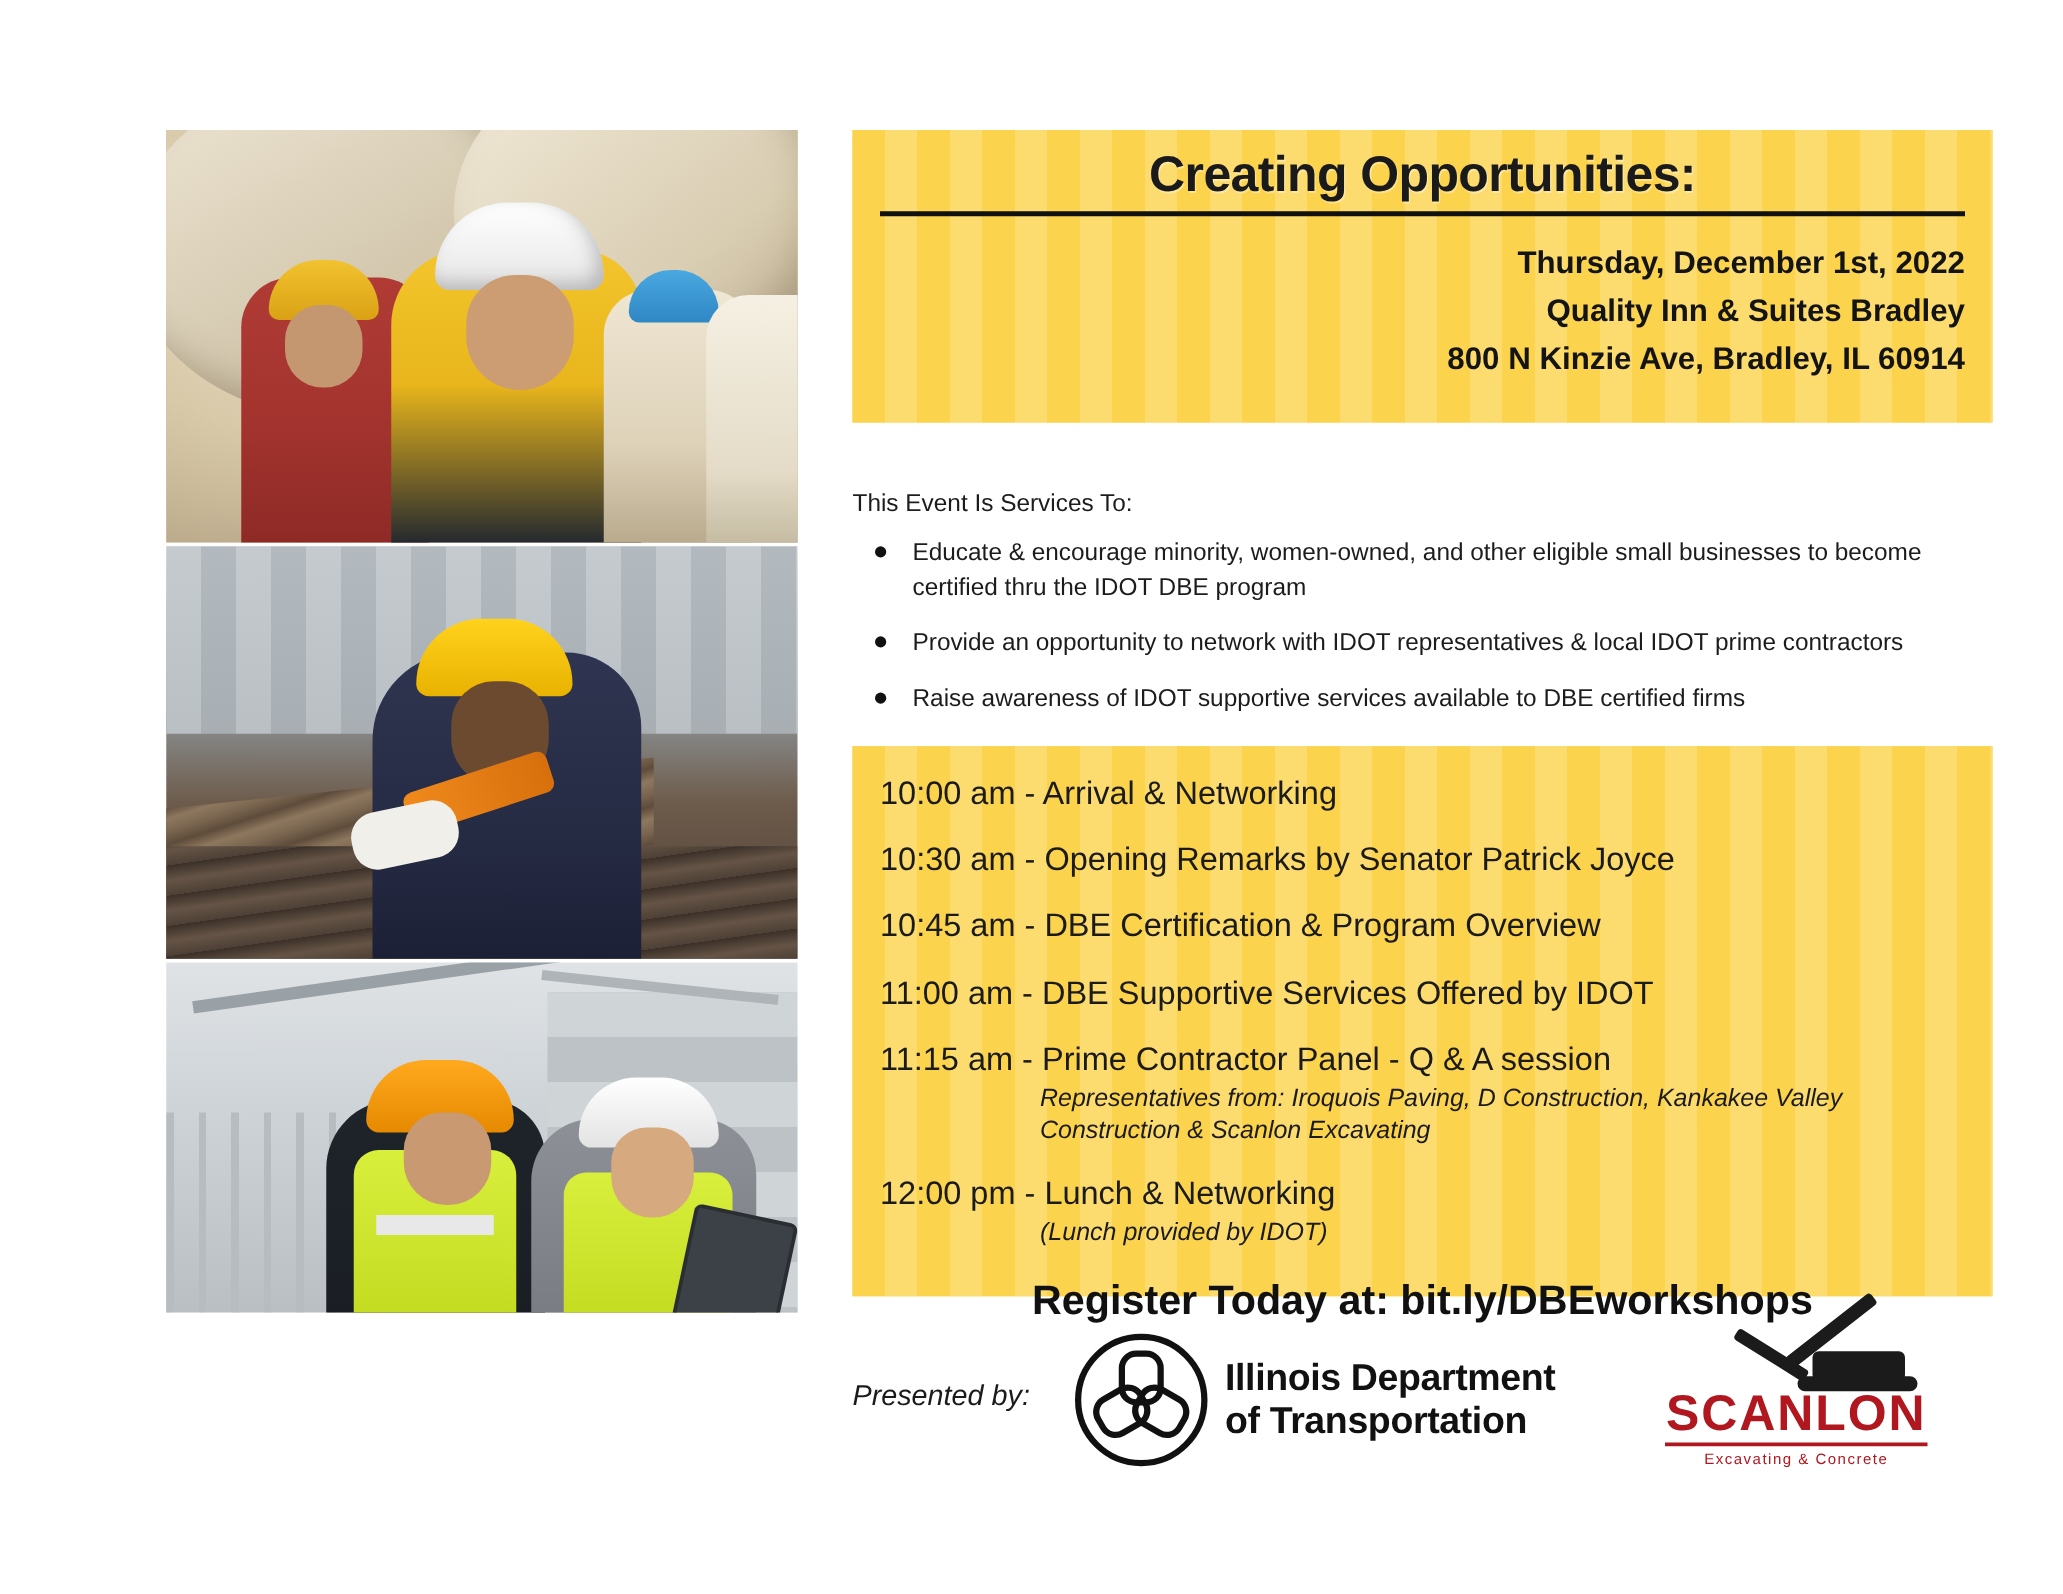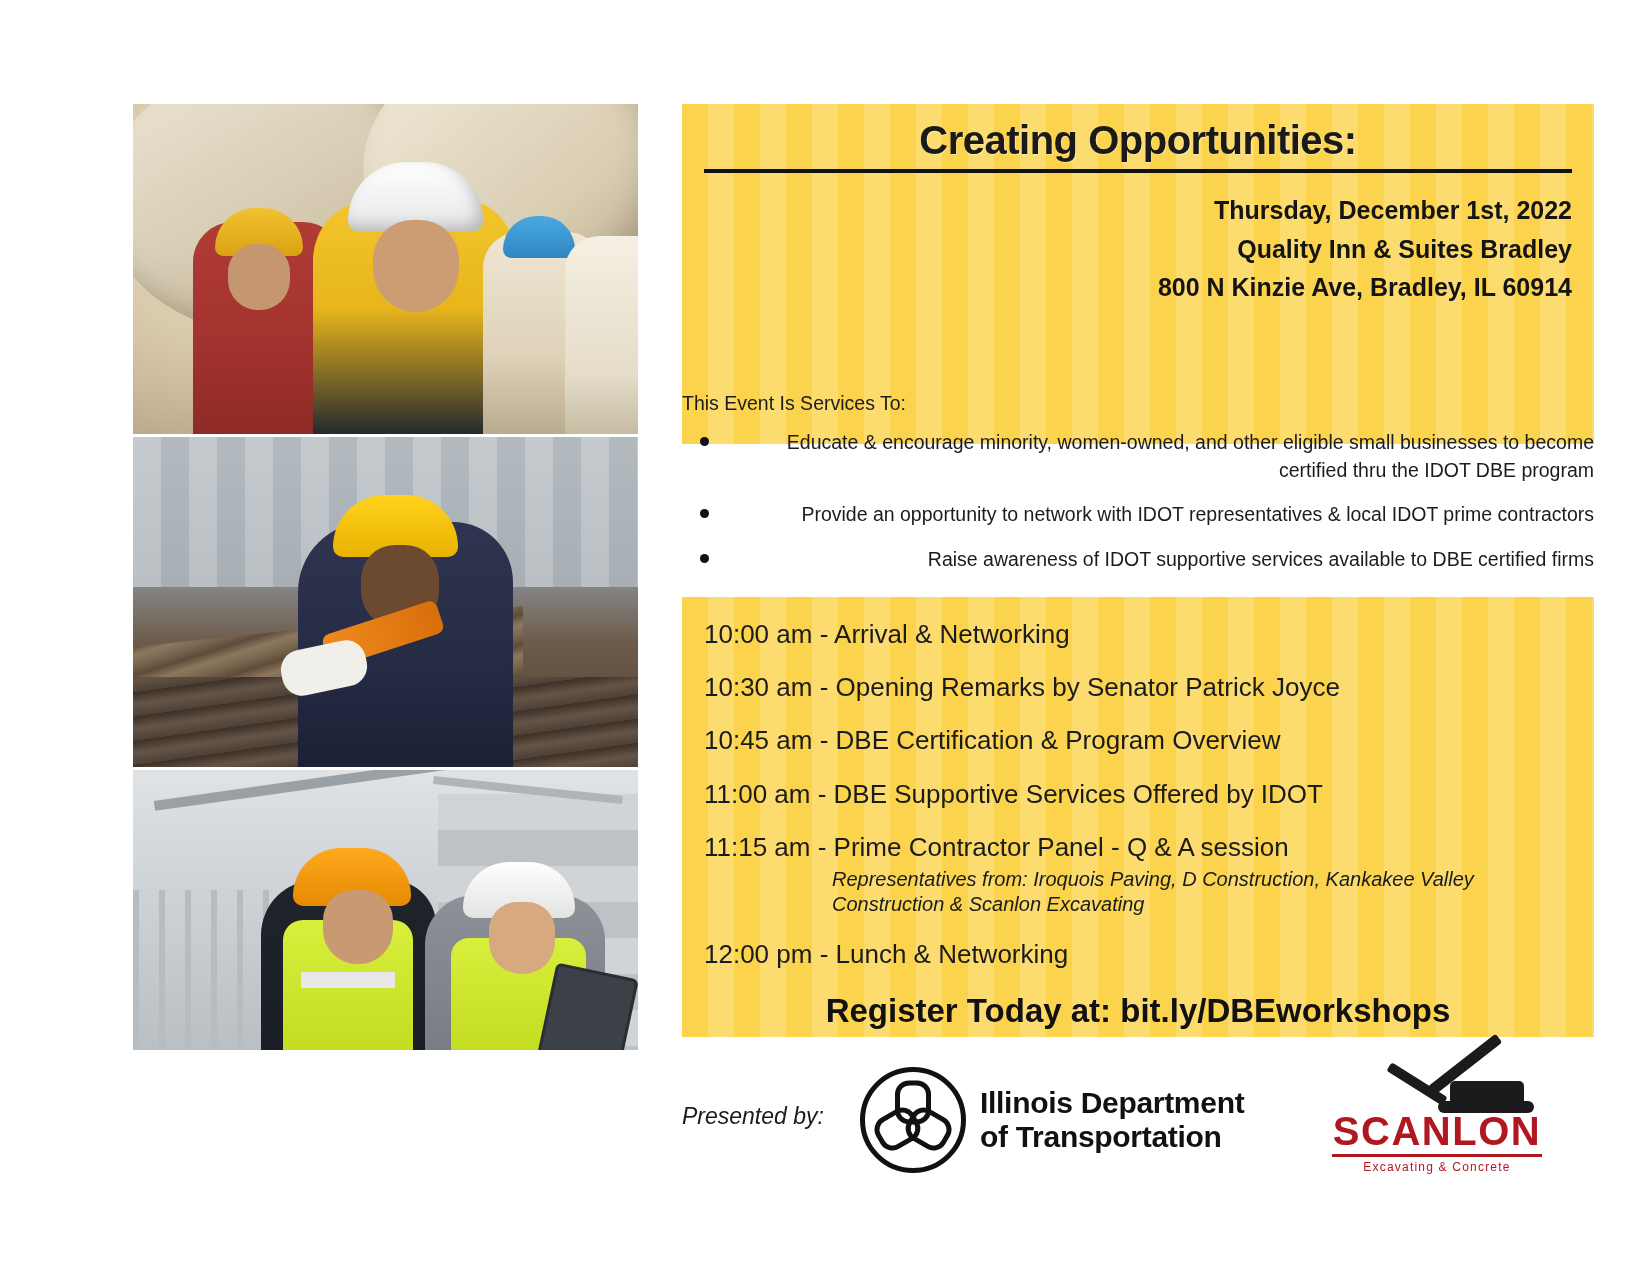--- a/index.html
+++ b/index.html
@@ -224,21 +224,21 @@
         #fbd34d 0px, #fbd34d 26px,
         #fcdc6e 26px, #fcdc6e 52px);
     background-color: #fbd34d;
   }
 
   .header-panel {
     position: absolute;
     left: 682px;
     top: 104px;
     width: 912px;
-    height: 340px;
+    height: 234px;
   }
   .title-wrap {
     padding: 14px 18px 0 18px;
     text-align: center;
   }
   .title-1, .title-2 {
     font-weight: bold;
     color: #1a1a1a;
     letter-spacing: -0.5px;
     text-shadow: 1px 1px 0 rgba(255,255,255,.35);
@@ -273,21 +273,20 @@
   }
   .intro-lead {
     font-size: 19.5px;
     color: #1c1c1c;
     margin: 0 0 14px 0;
   }
   ul.bullets {
     list-style: none;
     margin: 0;
     padding: 0;
-    text-align: right;
   }
   ul.bullets li {
     position: relative;
     padding-left: 48px;
     font-size: 19.5px;
     color: #1c1c1c;
     line-height: 1.42;
     margin-bottom: 17px;
   }
   ul.bullets li .dot {
@@ -525,20 +524,21 @@
     </div>
     <div class="agenda-item">
       <div class="agenda-line">11:00 am - DBE Supportive Services Offered by IDOT</div>
     </div>
     <div class="agenda-item">
       <div class="agenda-line">11:15 am - Prime Contractor Panel - Q &amp; A session</div>
       <div class="agenda-sub">Representatives from: Iroquois Paving, D Construction, Kankakee Valley Construction &amp; Scanlon Excavating</div>
     </div>
     <div class="agenda-item">
       <div class="agenda-line">12:00 pm - Lunch &amp; Networking</div>
+      <div class="agenda-sub">(Lunch provided by IDOT)</div>
     </div>
 
     <div class="register">Register Today at: bit.ly/DBEworkshops</div>
   </div>
 
   <div class="footer">
     <div class="presented">Presented by:</div>
 
     <div class="idot-logo">
       <div class="idot-mark">

